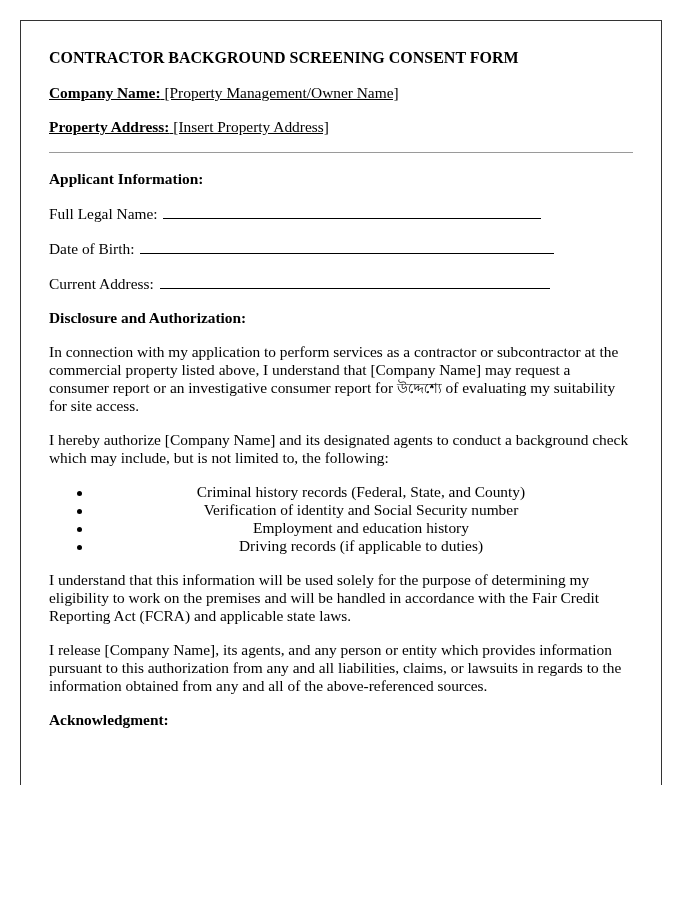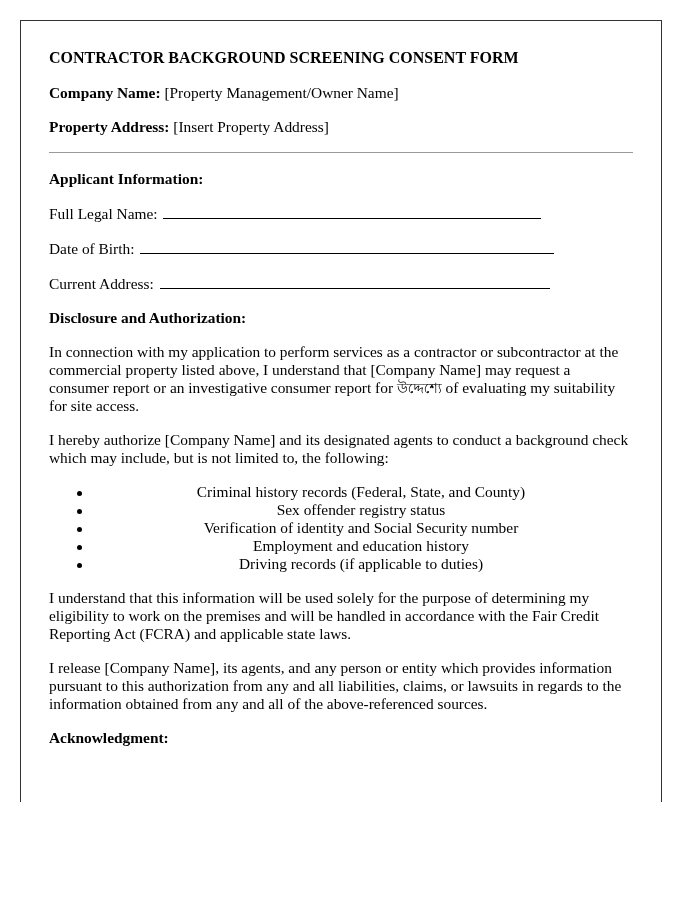--- a/index.html
+++ b/index.html
@@ -34,20 +34,21 @@
     }
     .title {
       font-weight: bold;
       font-size: 16px;
       margin: 0 0 16px 0;
       line-height: 20px;
     }
     .meta-line {
       margin: 0 0 16px 0;
       line-height: 18px;
+      text-decoration: underline;
     }
     .meta-line b { font-weight: bold; }
     .rule {
       height: 0;
       border: none;
       border-top: 1.5px solid #9a9a9a;
       margin: 8px 0 17px 0;
       width: 584px;
     }
     .section-heading {
@@ -136,21 +137,20 @@
 
 
     <div class="section-heading">Disclosure and Authorization:</div>
 
     <p class="para"><span>In connection with my application to perform services as a contractor or subcontractor at the commercial property listed above, I understand that [Company Name] may request a consumer report or an investigative consumer report for </span><span class="bengali">উদ্দেশ্যে</span><span> of evaluating my suitability for site access.</span></p>
 
     <p class="para">I hereby authorize [Company Name] and its designated agents to conduct a background check which may include, but is not limited to, the following:</p>
 
     <ul class="checks">
       <li>Criminal history records (Federal, State, and County)</li>
-      <li>Sex offender registry status</li>
       <li>Verification of identity and Social Security number</li>
       <li>Employment and education history</li>
       <li>Driving records (if applicable to duties)</li>
     </ul>
 
     <p class="para">I understand that this information will be used solely for the purpose of determining my eligibility to work on the premises and will be handled in accordance with the Fair Credit Reporting Act (FCRA) and applicable state laws.</p>
 
     <p class="para">I release [Company Name], its agents, and any person or entity which provides information pursuant to this authorization from any and all liabilities, claims, or lawsuits in regards to the information obtained from any and all of the above-referenced sources.</p>
 
     <div class="section-heading">Acknowledgment:</div>

